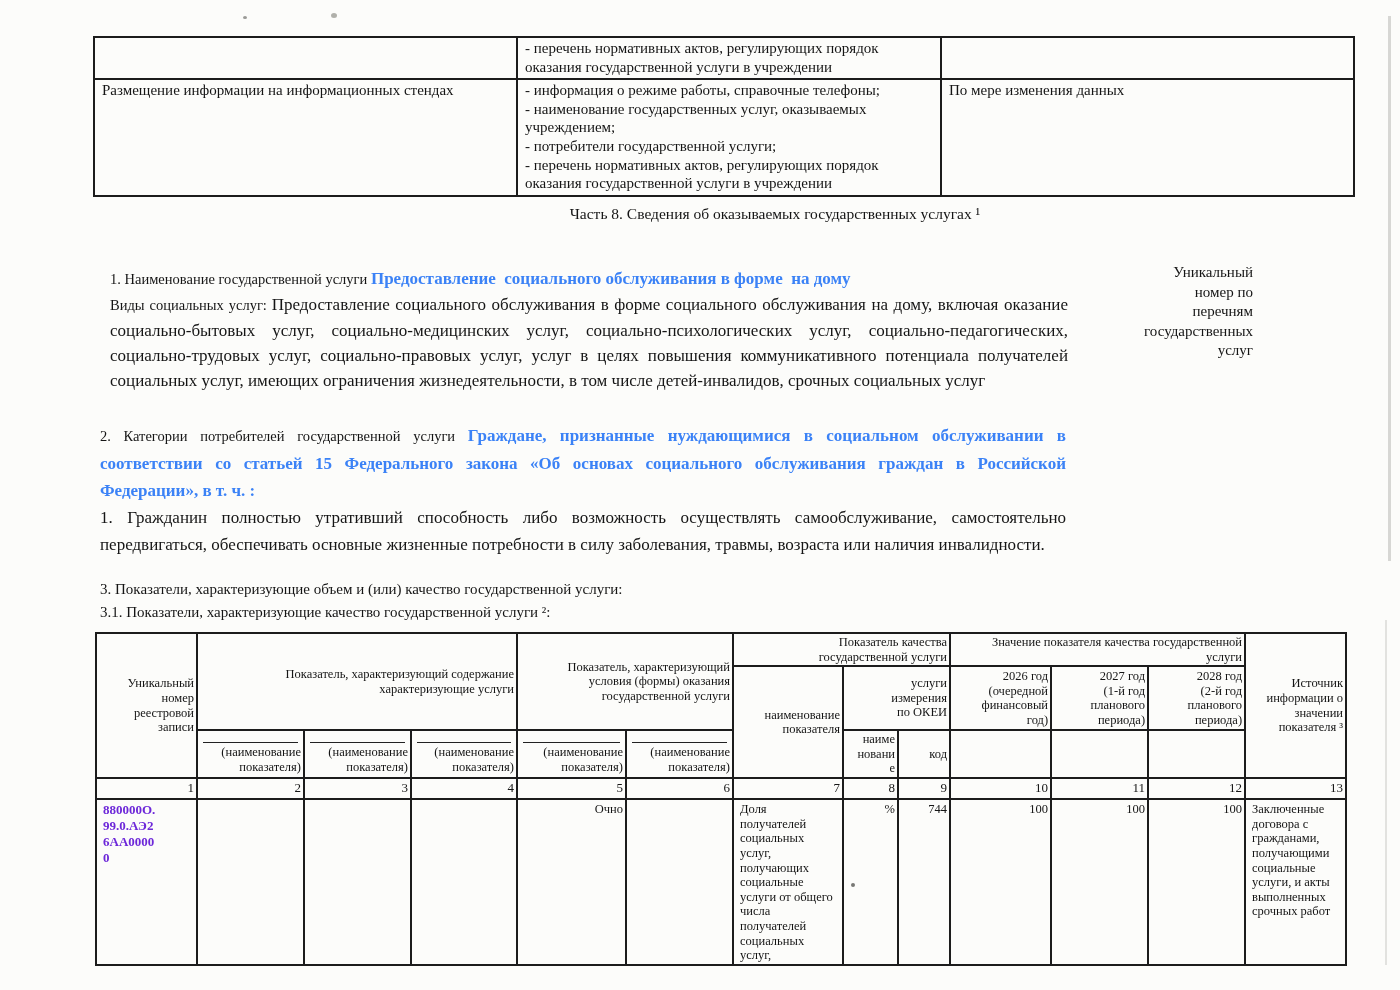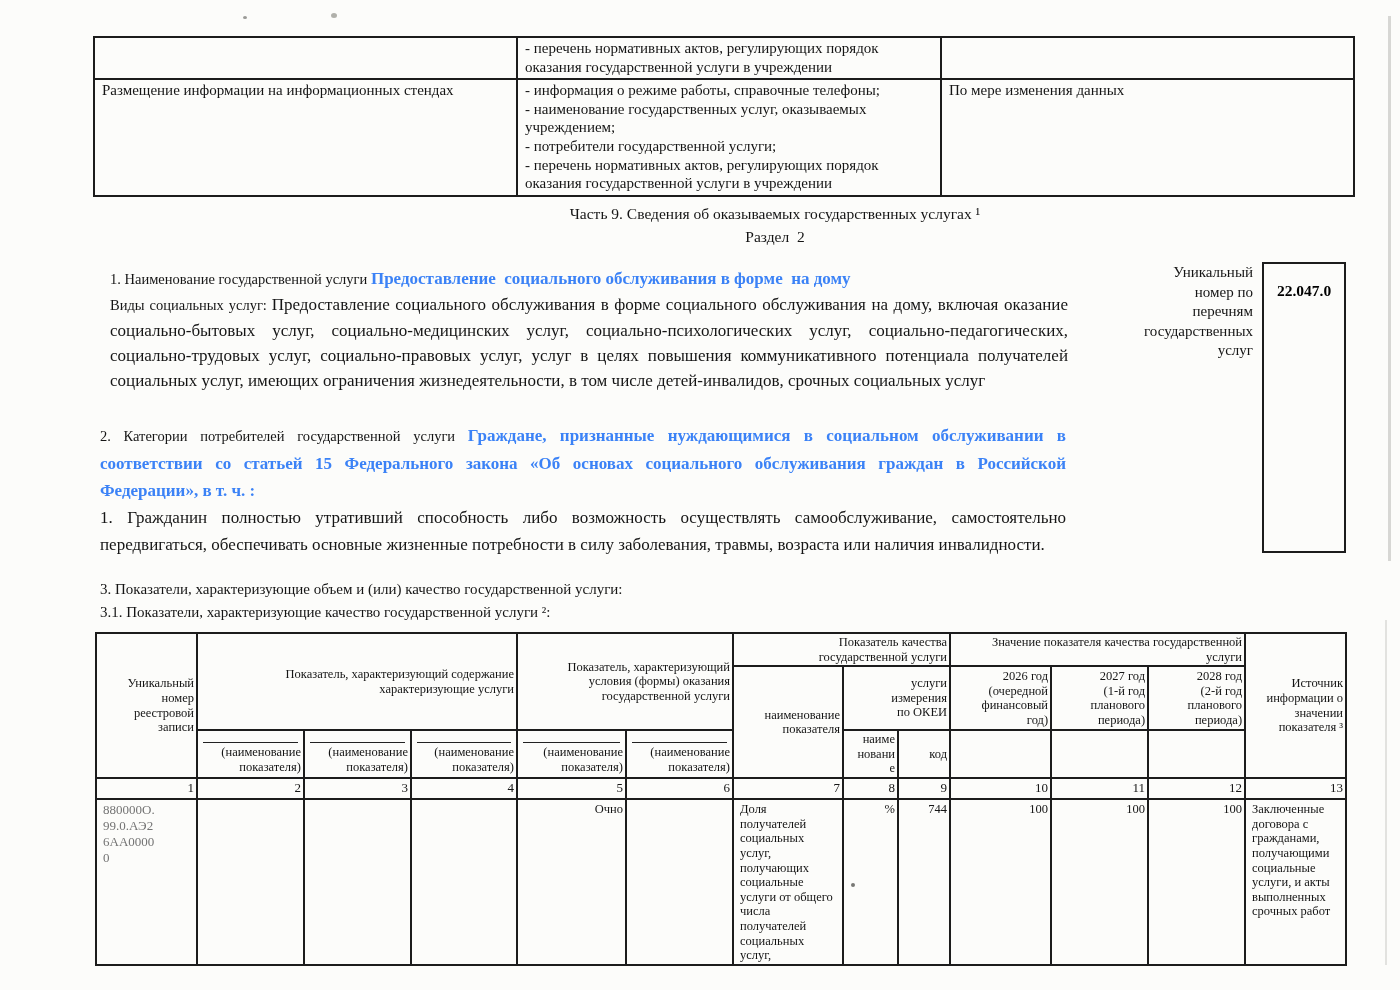--- a/index.html
+++ b/index.html
@@ -69,21 +69,21 @@
   }
   .t-q tr.hr1 { height: 30px; }
   .t-q tr.hr2 { height: 64px; }
   .t-q tr.hr3 { height: 48px; }
   .t-q tr.num { height: 21px; font-size: 13px; }
   .t-q tr.data { height: 162px; }
   .t-q tr.data td { vertical-align: top; padding-top: 2px; }
   .t-q td.left { text-align: left; padding-left: 6px; padding-right: 4px; }
   .t-q td.fill { vertical-align: bottom; padding-bottom: 3px; }
   .fill-rule { border-top: 1.6px solid #222; margin: 0 3px 2px 3px; height: 0; }
-  .reg { font-weight: 400; color: #737373; font-size: 13px; line-height: 16px; }
+  .reg { font-weight: 700; color: #6d28d9; font-size: 13px; line-height: 16px; }
 
   
   .scan-edge { position: absolute; left: 1388px; top: 16px; width: 3px; height: 545px; background: #d7d7d4; }
   .scan-edge2 { position: absolute; left: 1385px; top: 620px; width: 2px; height: 345px; background: #e2e2df; }
   .speck { position: absolute; border-radius: 50%; }
   .sp1 { left: 243px; top: 16px; width: 4px; height: 3px; background: #9a9a96; }
   .sp2 { left: 331px; top: 13px; width: 6px; height: 5px; background: #b0b0aa; }
   .sp3 { left: 851px; top: 883px; width: 4px; height: 4px; background: #787874; }
 </style>
 </head>
@@ -117,37 +117,33 @@
 учреждением;
 - потребители государственной услуги;
 - перечень нормативных актов, регулирующих порядок
 оказания государственной услуги в учреждении</td>
         <td class="pre">По мере изменения данных</td>
       </tr>
     </tbody>
   </table>
 
   <div class="heading">
-    <div>Часть 9. Сведения об оказываемых государственных услугах ¹</div>
-    <div>Раздел&nbsp; 2</div>
+    <div>Часть 8. Сведения об оказываемых государственных услугах ¹</div>
   </div>
 
   <div class="sec1 just">
     <span class="small">1. Наименование государственной услуги </span><span class="boldbig">Предоставление&nbsp; социального обслуживания в форме&nbsp; на дому</span><br>
     <span class="small">Виды социальных услуг: </span><span class="big">Предоставление социального обслуживания в форме социального обслуживания на дому, включая оказание социально-бытовых услуг, социально-медицинских услуг, социально-психологических услуг, социально-педагогических, социально-трудовых услуг, социально-правовых услуг, услуг в целях повышения коммуникативного потенциала получателей социальных услуг, имеющих ограничения жизнедеятельности, в том числе детей-инвалидов, срочных социальных услуг</span>
   </div>
 
   <div class="uniq-label pre">Уникальный
 номер по
 перечням
 государственных
 услуг</div>
-  <div class="uniq-box">
-    <div class="uniq-val">22.047.0</div>
-  </div>
 
   <div class="sec2 just">
     <span class="small">2. Категории потребителей государственной услуги </span><span class="boldbig">Граждане, признанные нуждающимися в социальном обслуживании в соответствии со статьей 15 Федерального закона «Об основах социального обслуживания граждан в Российской Федерации», в т. ч. :</span><br>
     <span class="big">1. Гражданин полностью утративший способность либо возможность осуществлять самообслуживание, самостоятельно передвигаться, обеспечивать основные жизненные потребности в силу заболевания, травмы, возраста или наличия инвалидности.</span>
   </div>
 
   <div class="sec3">
     <div>3. Показатели, характеризующие объем и (или) качество государственной услуги:</div>
     <div>3.1. Показатели, характеризующие качество государственной услуги ²:</div>
   </div>

